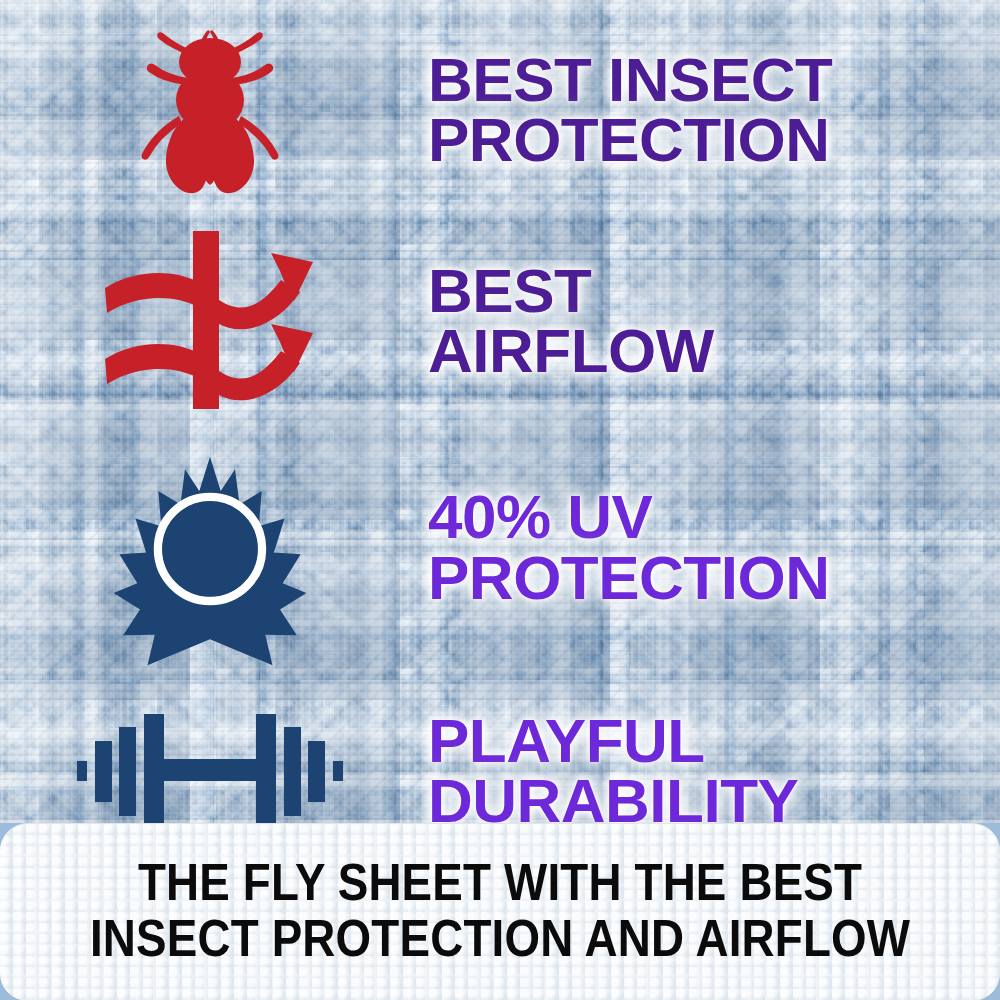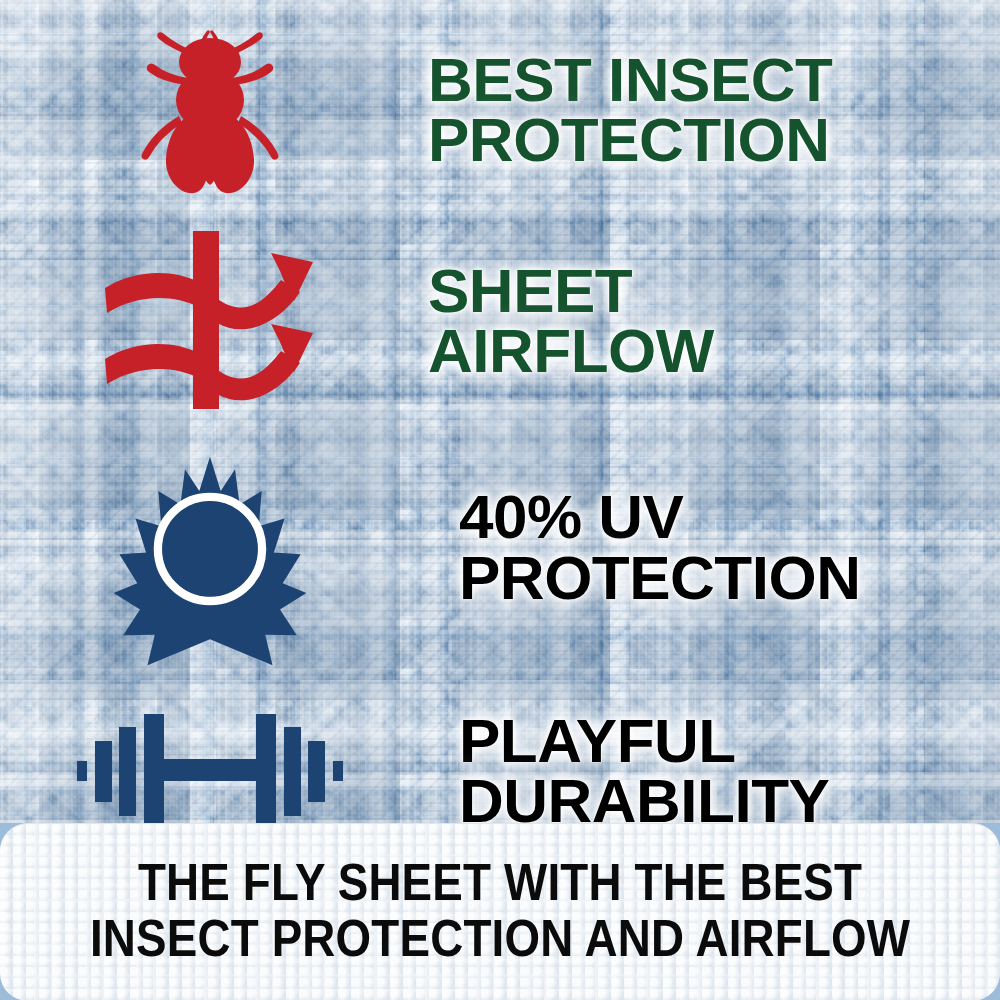--- a/index.html
+++ b/index.html
@@ -107,33 +107,32 @@
   .feat-text {
     margin: 0;
     font-family: "Liberation Sans", sans-serif;
     font-weight: 700;
     font-size: 62px;
     line-height: 0.97;
     letter-spacing: -0.5px;
     white-space: pre-line;
   }
   .feat-red {
-    color: #14532d;
+    color: #4c1d95;
     text-shadow:
        0 0 6px #ffffff,  0 0 12px #ffffff,  0 0 18px #ffffff,
        0 0 24px rgba(255,255,255,0.85),
        1px 0 0 rgba(255,255,255,0.5), -1px 0 0 rgba(255,255,255,0.5);
   }
   .feat-navy {
-    color: #000000;
+    color: #6d28d9;
     text-shadow:
        0 0 6px #ffffff,  0 0 12px #ffffff,  0 0 18px #ffffff,
        0 0 26px rgba(255,255,255,0.9),
        1px 0 0 rgba(255,255,255,0.5), -1px 0 0 rgba(255,255,255,0.5);
-    margin-left: 31px;
   }
 
   
   #row-insect  { top: 14px;  height: 190px; }
   #row-airflow { top: 222px; height: 196px; }
   #row-uv      { top: 445px; height: 205px; }
   #row-durab   { top: 696px; height: 150px; }
 
   #row-insect  .text-cell { padding-top: 2px; }
   #row-airflow .text-cell { padding-top: 2px; }
@@ -250,21 +249,21 @@
                      C 150 163, 168 149, 186 126
                      L 205 138
                      C 184 169, 150 185, 122 169 Z"></path>
             <path d="M176 99 L 218 108 L 199 147 L 190 129 L 185 117 Z"></path>
 
             <rect x="98" y="6" width="26" height="178"></rect>
           </g>
         </svg>
       </div>
       <div class="text-cell">
-        <p class="feat-text feat-red">SHEET
+        <p class="feat-text feat-red">BEST
 AIRFLOW</p>
       </div>
     </div>
 
     <div class="feature-row" id="row-uv">
       <div class="icon-cell">
         <svg width="186" height="190" viewBox="0 0 200 200">
           <g fill="#1c4371">
 
             <polygon points="

